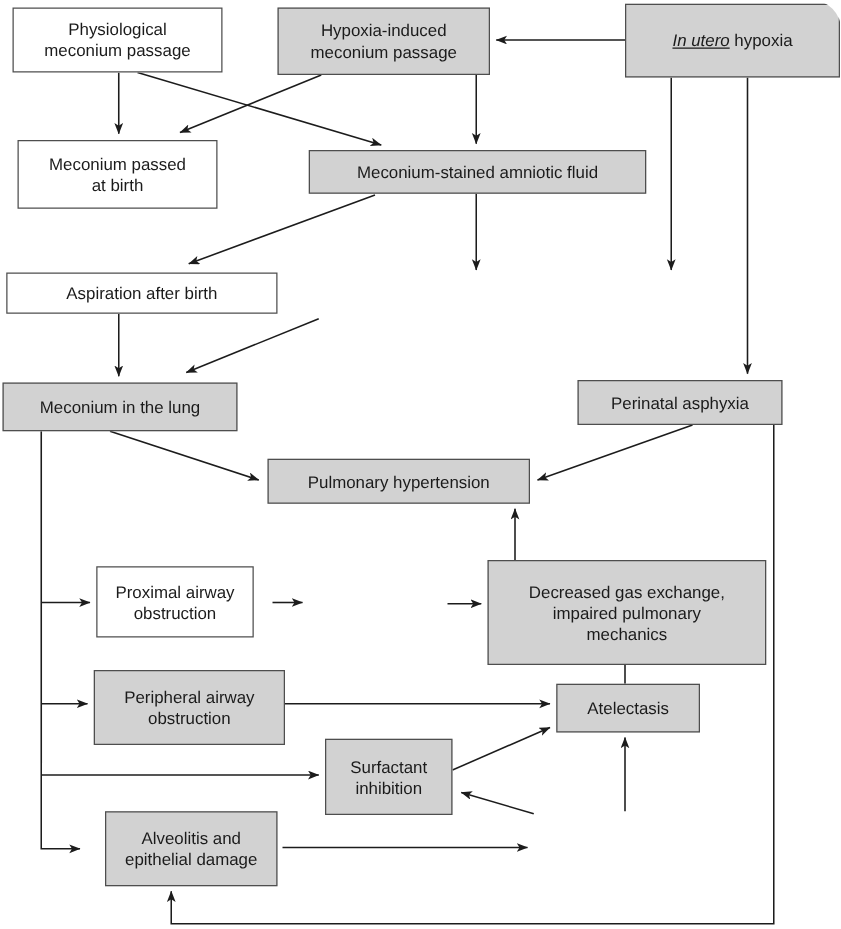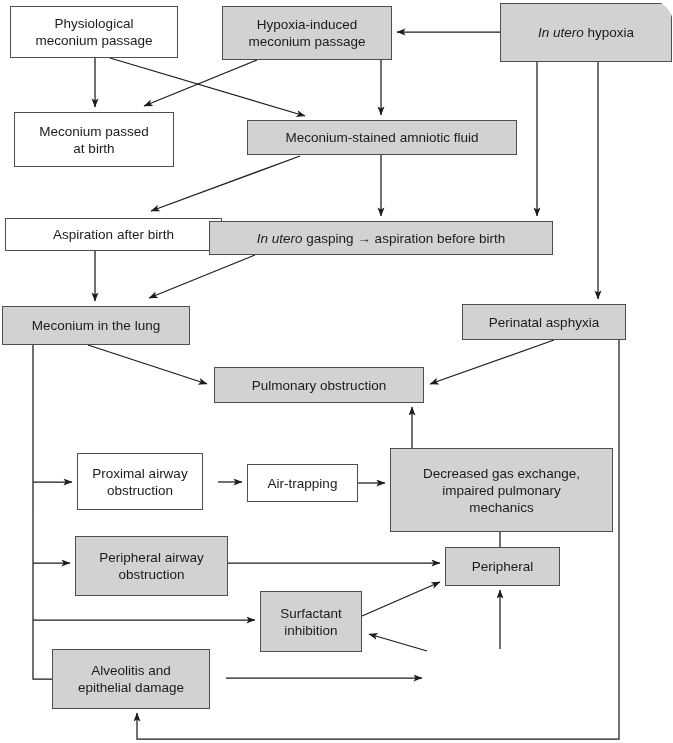--- a/index.html
+++ b/index.html
@@ -17,21 +17,21 @@
     box-sizing:border-box;
     display:flex;align-items:center;justify-content:center;
     text-align:center;
     border:1.4px solid #4e4e4e;
     font-size:13.5px;line-height:1.26;color:#1b1b1b;
     white-space:pre-line;
     padding:2px 4px;
   }
   .node.gray{background:#d2d2d2;}
   .node.white{background:#ffffff;}
-  .node .ital{font-style:italic;}
+  .node .ital{font-style:italic;text-decoration:underline;}
 </style>
 </head>
 <body>
 
 <div class="figure">
 
   <svg class="connectors" viewBox="0 0 673 743" xmlns="http://www.w3.org/2000/svg">
     <defs>
       <marker id="arrowhead" markerWidth="10" markerHeight="8" refX="8.6" refY="3.5" orient="auto" markerUnits="userSpaceOnUse">
         <path d="M0,0 L9,3.5 L0,7 L2.2,3.5 Z" fill="#1c1c1c"></path>
@@ -86,64 +86,58 @@
   </div>
 
   <div class="node gray" style="left:247px;top:120px;width:270px;height:35px">
     <span class="lbl">Meconium-stained amniotic fluid</span>
   </div>
 
   <div class="node white" style="left:5px;top:218px;width:217px;height:33px">
     <span class="lbl">Aspiration after birth</span>
   </div>
 
-  <div class="node gray" style="left:209px;top:221px;width:344px;height:34px">
-    <span class="lbl"><span class="ital">In utero</span><span> gasping → aspiration before birth</span></span>
-  </div>
 
   <div class="node gray" style="left:462px;top:304px;width:164px;height:36px">
     <span class="lbl">Perinatal asphyxia</span>
   </div>
 
   <div class="node gray" style="left:2px;top:306px;width:188px;height:39px">
     <span class="lbl">Meconium in the lung</span>
   </div>
 
   <div class="node gray" style="left:214px;top:367px;width:210px;height:36px">
-    <span class="lbl">Pulmonary obstruction</span>
+    <span class="lbl">Pulmonary hypertension</span>
   </div>
 
   <div class="node white" style="left:77px;top:453px;width:126px;height:57px">
     <span class="lbl">Proximal airway
 obstruction</span>
   </div>
 
-  <div class="node white" style="left:247px;top:464px;width:111px;height:38px">
-    <span class="lbl">Air-trapping</span>
-  </div>
 
   <div class="node gray" style="left:390px;top:448px;width:223px;height:84px">
     <span class="lbl">Decreased gas exchange,
 impaired pulmonary
 mechanics</span>
   </div>
 
   <div class="node gray" style="left:75px;top:536px;width:153px;height:60px">
     <span class="lbl">Peripheral airway
 obstruction</span>
   </div>
 
   <div class="node gray" style="left:445px;top:547px;width:115px;height:39px">
-    <span class="lbl">Peripheral</span>
+    <span class="lbl">Atelectasis</span>
   </div>
 
   <div class="node gray" style="left:260px;top:591px;width:102px;height:61px">
     <span class="lbl">Surfactant
 inhibition</span>
   </div>
 
-  <div class="node gray" style="left:52px;top:649px;width:158px;height:60px">
+  <div class="node gray" style="left:84px;top:649px;width:138px;height:60px">
     <span class="lbl">Alveolitis and
 epithelial damage</span>
   </div>
 
 
 </div>
 
 </body></html>

